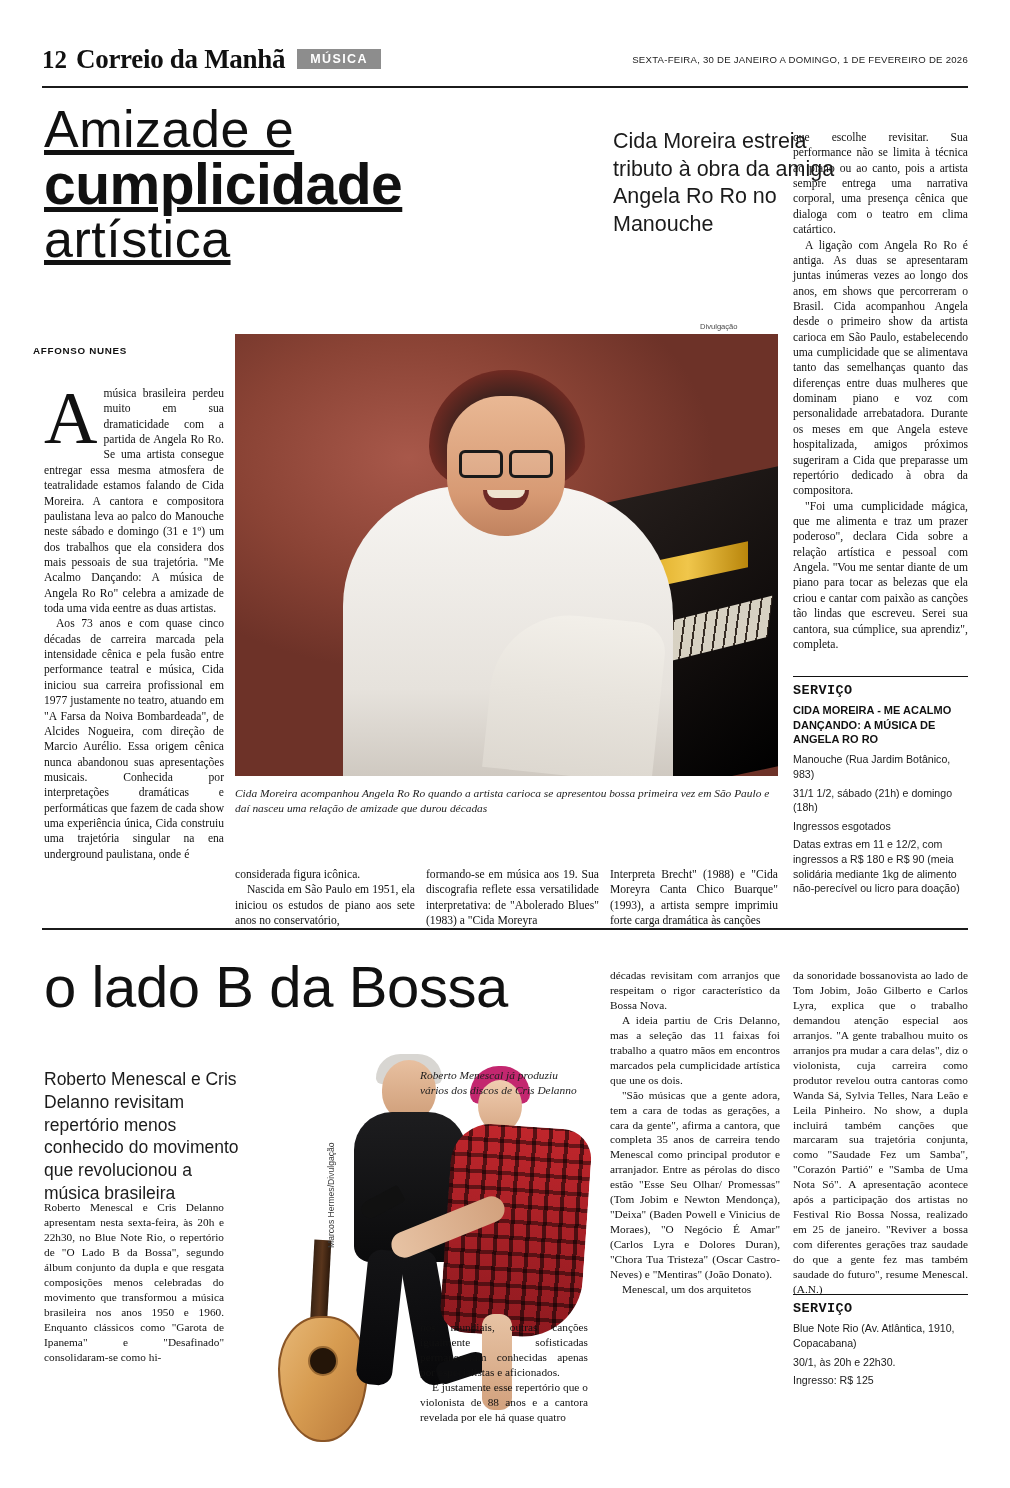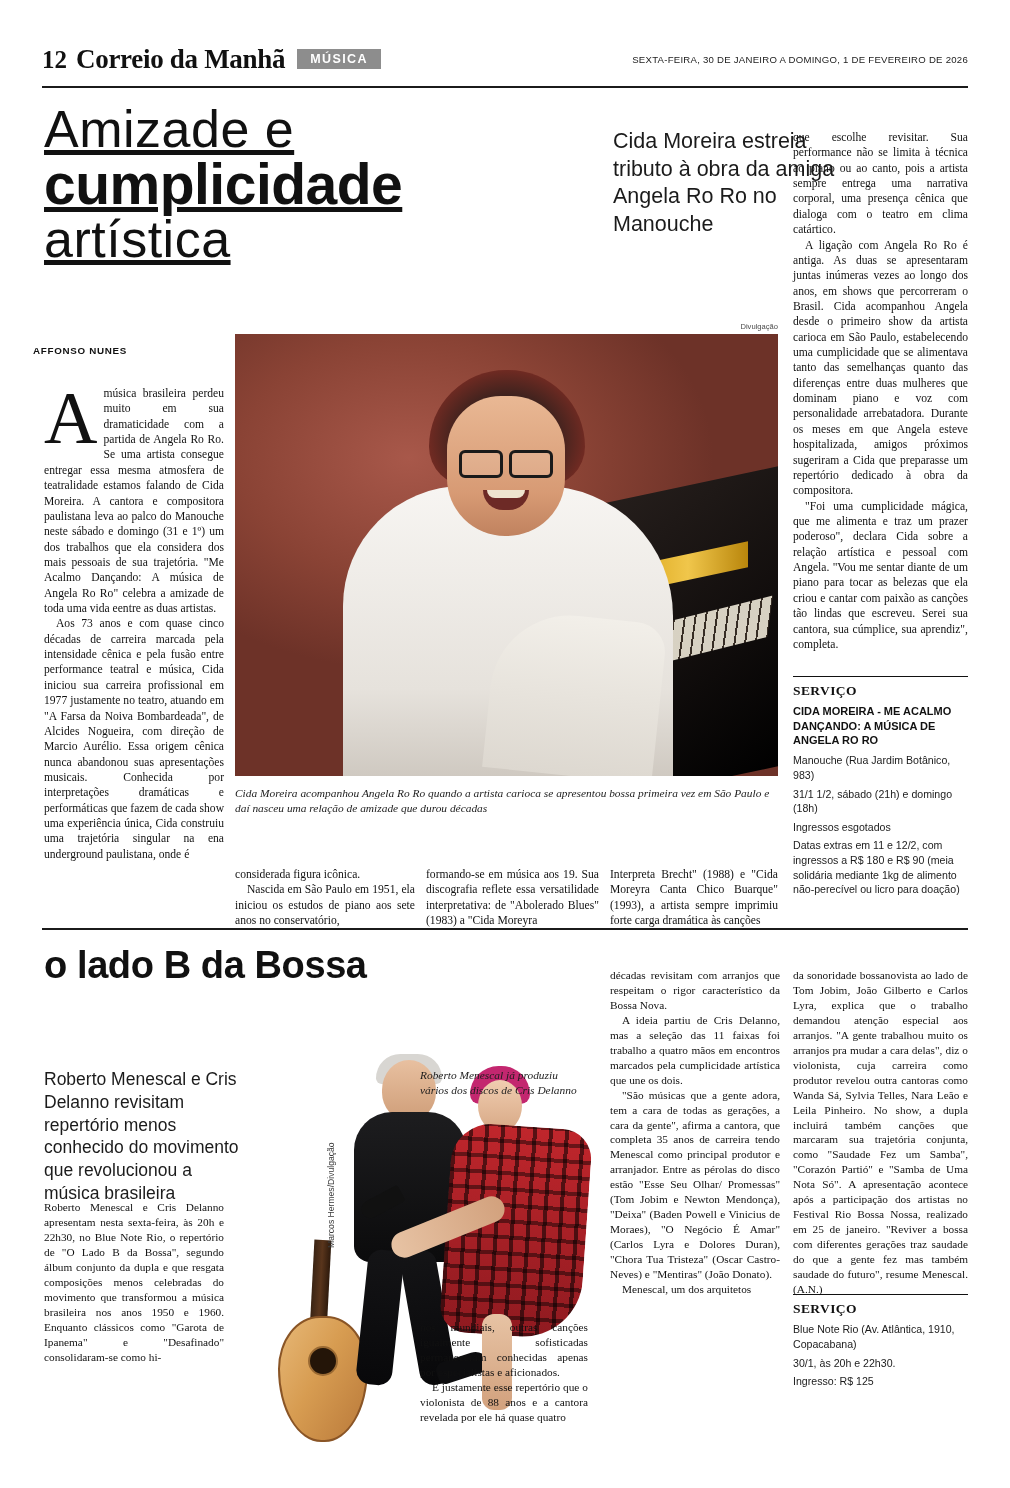--- a/index.html
+++ b/index.html
@@ -215,21 +215,20 @@
     content:"";
     position: absolute;
     left: 4px; top: 0; right: 4px; height: 8px;
     background: #efe4cf;
     border-radius: 0 0 10px 10px;
   }
   .credit1 {
     position: absolute;
     left: 700px; top: 322px;
     width: 78px;
-    text-align: right;
     font-family: "Liberation Sans", sans-serif;
     font-size: 7.6px;
     color: #4a4a4a;
   }
   .caption1 {
     position: absolute;
     left: 235px; top: 786px;
     width: 543px;
     font-family: "Liberation Serif", serif;
     font-style: italic;
@@ -275,21 +274,21 @@
     left: 793px; top: 676px;
     width: 175px;
   }
   .servico-rule {
     width: 100%;
     height: 1.4px;
     background: #111;
     margin-bottom: 6px;
   }
   .servico-title {
-    font-family: Liberation Serif, serif;
+    font-family: Liberation Mono, monospace;
     font-size: 13.5px;
     font-weight: 700;
     letter-spacing: 0.4px;
     color: #111;
     margin-bottom: 5px;
   }
   .servico-sub {
     font-family: "Liberation Sans", sans-serif;
     font-size: 11px;
     font-weight: 700;
@@ -323,24 +322,24 @@
     font-family: "Liberation Sans", sans-serif;
     color: #111;
     line-height: 1.0;
   }
   .h2-l1 {
     font-size: 40px;
     font-weight: 300;
     letter-spacing: 0.3px;
   }
   .h2-l2 {
-    font-size: 38px;
-    font-weight: 700;
+    font-size: 58px;
+    font-weight: 400;
     letter-spacing: -0.4px;
-    margin-top: 2px;
+    margin-top: 14px;
   }
   .standfirst2 {
     position: absolute;
     left: 44px; top: 1068px;
     width: 200px;
     font-family: "Liberation Sans", sans-serif;
     font-size: 17.5px;
     font-weight: 300;
     line-height: 1.3;
     color: #1b1b1b;

